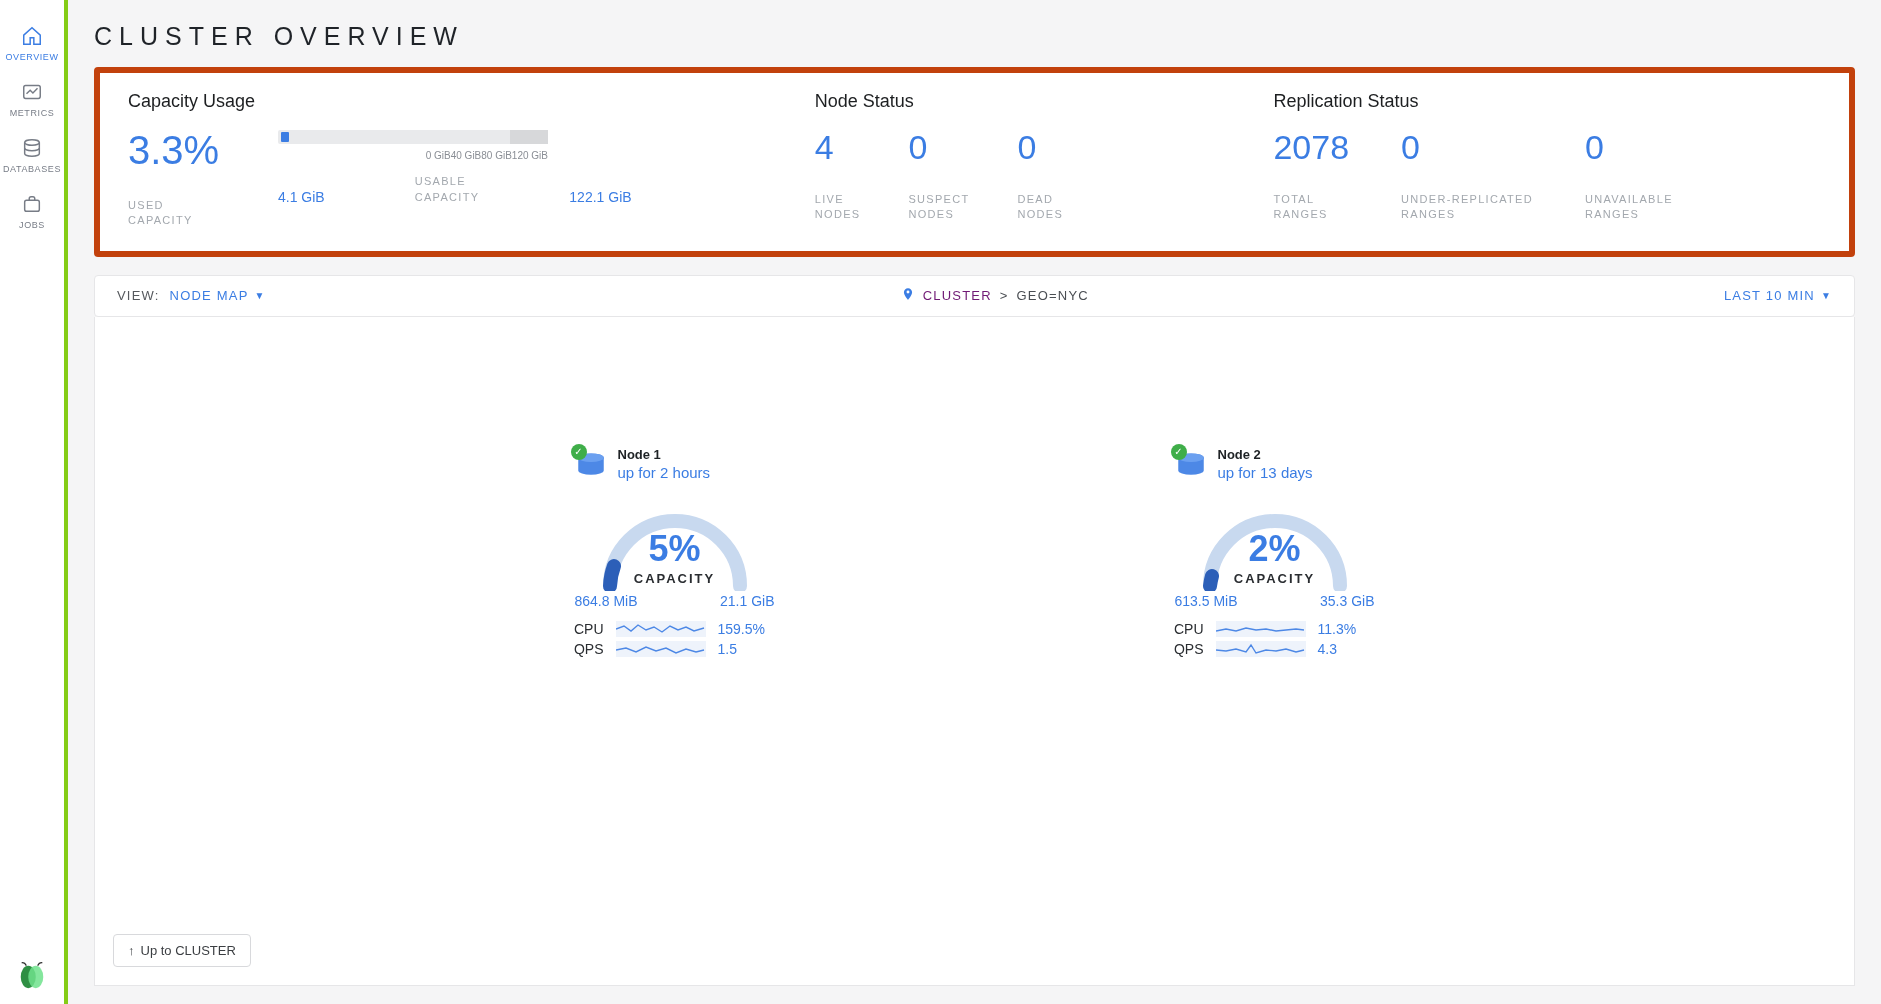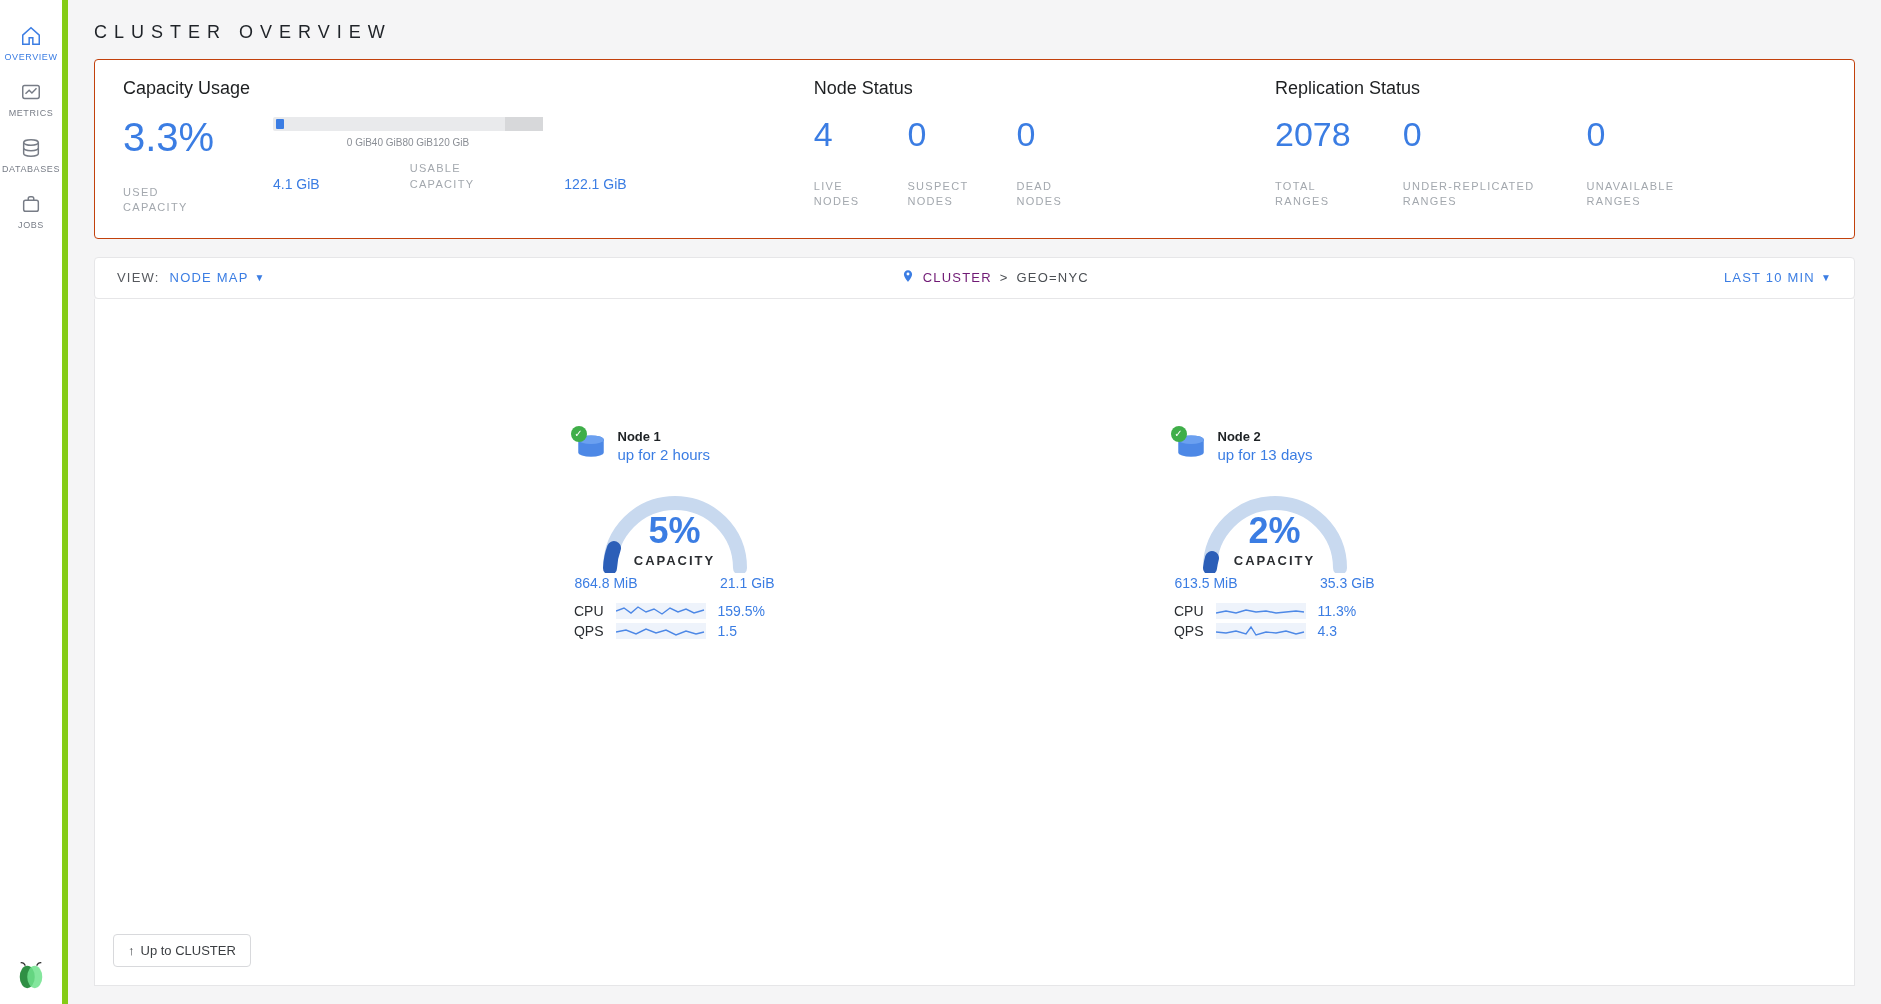--- a/index.html
+++ b/index.html
@@ -10,21 +10,21 @@
   width: 1881px;
   height: 1004px;
   overflow: hidden;
 }
 .app { display: flex; height: 100%; }
 
 
 .sidebar {
   width: 68px;
   background: #fff;
-  border-right: 6px solid #84cc16;
+  border-right: 4px solid #84cc16;
   display: flex;
   flex-direction: column;
   align-items: center;
   padding-top: 14px;
   position: relative;
 }
 .sidebar-item {
   display: flex;
   flex-direction: column;
   align-items: center;
@@ -43,31 +43,31 @@
 .sidebar-icon svg { width: 22px; height: 22px; stroke: currentColor; fill: none; stroke-width: 1.6; }
 .sidebar-logo {
   position: absolute;
   bottom: 14px;
   width: 30px; height: 30px;
 }
 
 
 .main { flex: 1; padding: 22px 26px 18px 26px; display:flex; flex-direction:column; overflow:hidden; }
 .page-title {
-  font-size: 18px;
+  font-size: 25px;
   font-weight: 400;
   letter-spacing: 7px;
   color: #1f2328;
   margin-bottom: 16px;
 }
 
 
 .summary-card {
   background: #fff;
-  border: 1px solid #c2410c;
+  border: 6px solid #c2410c;
   border-radius: 4px;
   padding: 18px 28px 22px;
   display: flex;
   gap: 48px;
 }
 .summary-col { flex: 1; }
 .summary-heading { font-size: 18px; font-weight: 500; color: #1d1f21; margin-bottom: 18px; }
 
 .capacity-row { display:flex; align-items:flex-start; gap:30px; }
 .big-metric { font-size: 40px; font-weight: 400; color: #3b7de3; line-height:1; }
@@ -75,21 +75,21 @@
 .sub-value { color: #3b7de3; font-size: 14px; margin-top:18px; }
 
 .cap-left { width:120px; }
 .cap-middle { flex:1; }
 .cap-bar-wrap { display:flex; flex-direction:column; }
 .cap-bar {
   width: 270px; height: 14px; background:#e9eaec; position:relative; border-radius:2px;
 }
 .cap-bar-used { position:absolute; left:3px; top:2px; height:10px; width:8px; background:#3b7de3; border-radius:1px;}
 .cap-bar-unusable { position:absolute; right:0; top:0; height:14px; width:38px; background:#d7d8da;}
-.cap-ticks { display:flex; justify-content:center; width:270px; font-size:10px; color:#8a8e95; margin-top:6px;}
+.cap-ticks { display:flex; justify-content:flex-end; width:270px; font-size:10px; color:#8a8e95; margin-top:6px;}
 .cap-usable { margin-top:10px; display:flex; align-items:flex-end; gap:90px;}
 
 .status-grid { display:flex; gap:48px; }
 .status-item .big-metric { font-size: 34px; }
 .replication-grid { display:flex; gap:52px; }
 
 
 .toolbar {
   background:#fff;
   border:1px solid #e6e6e8;

